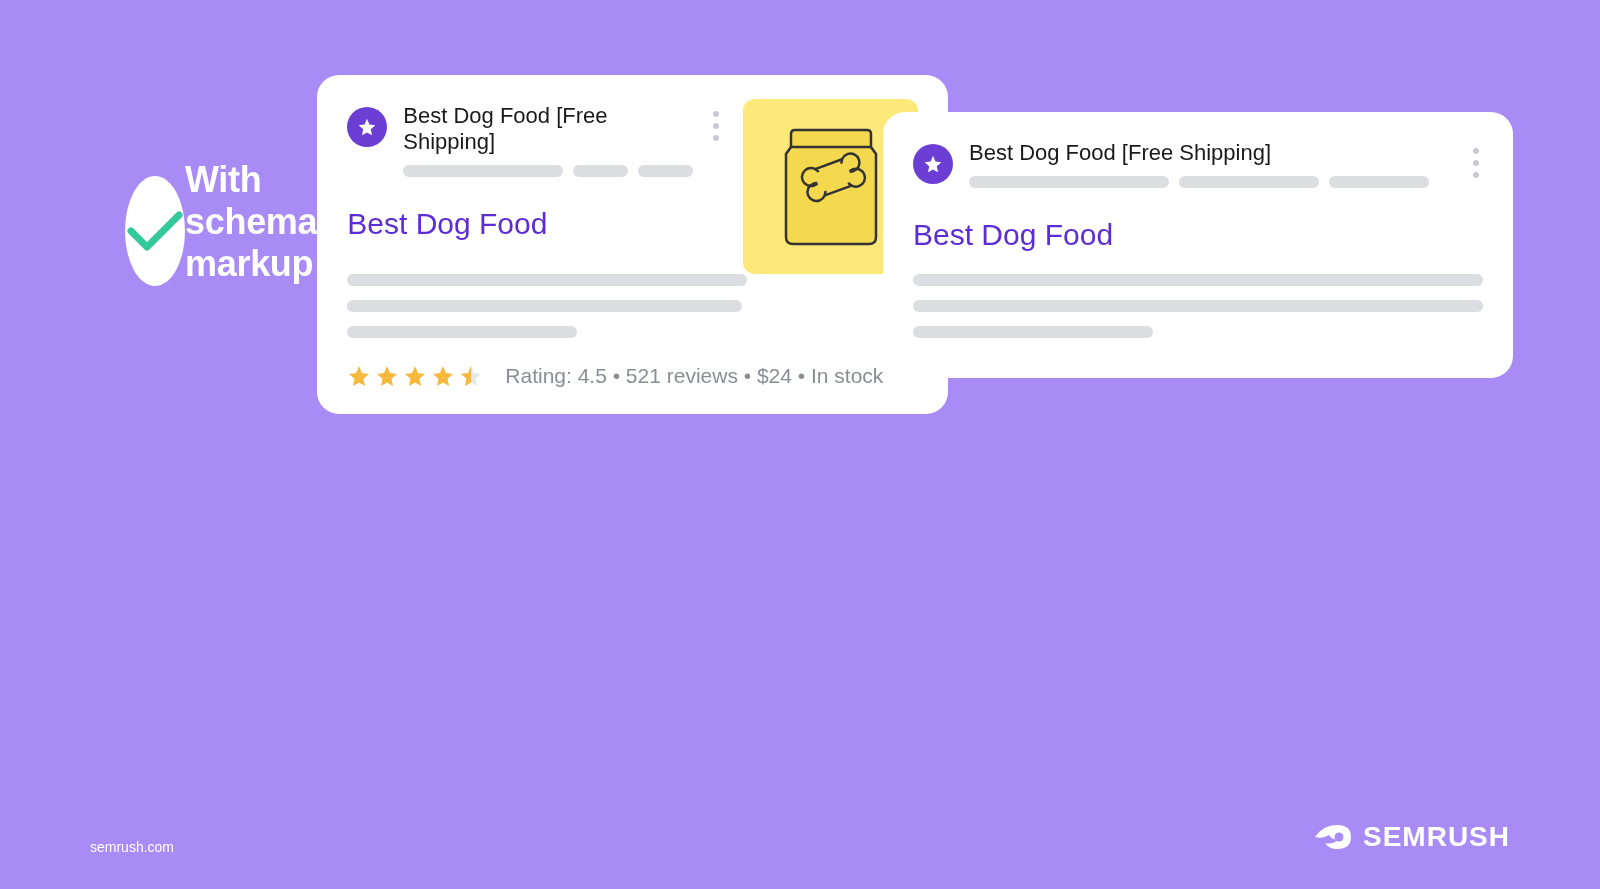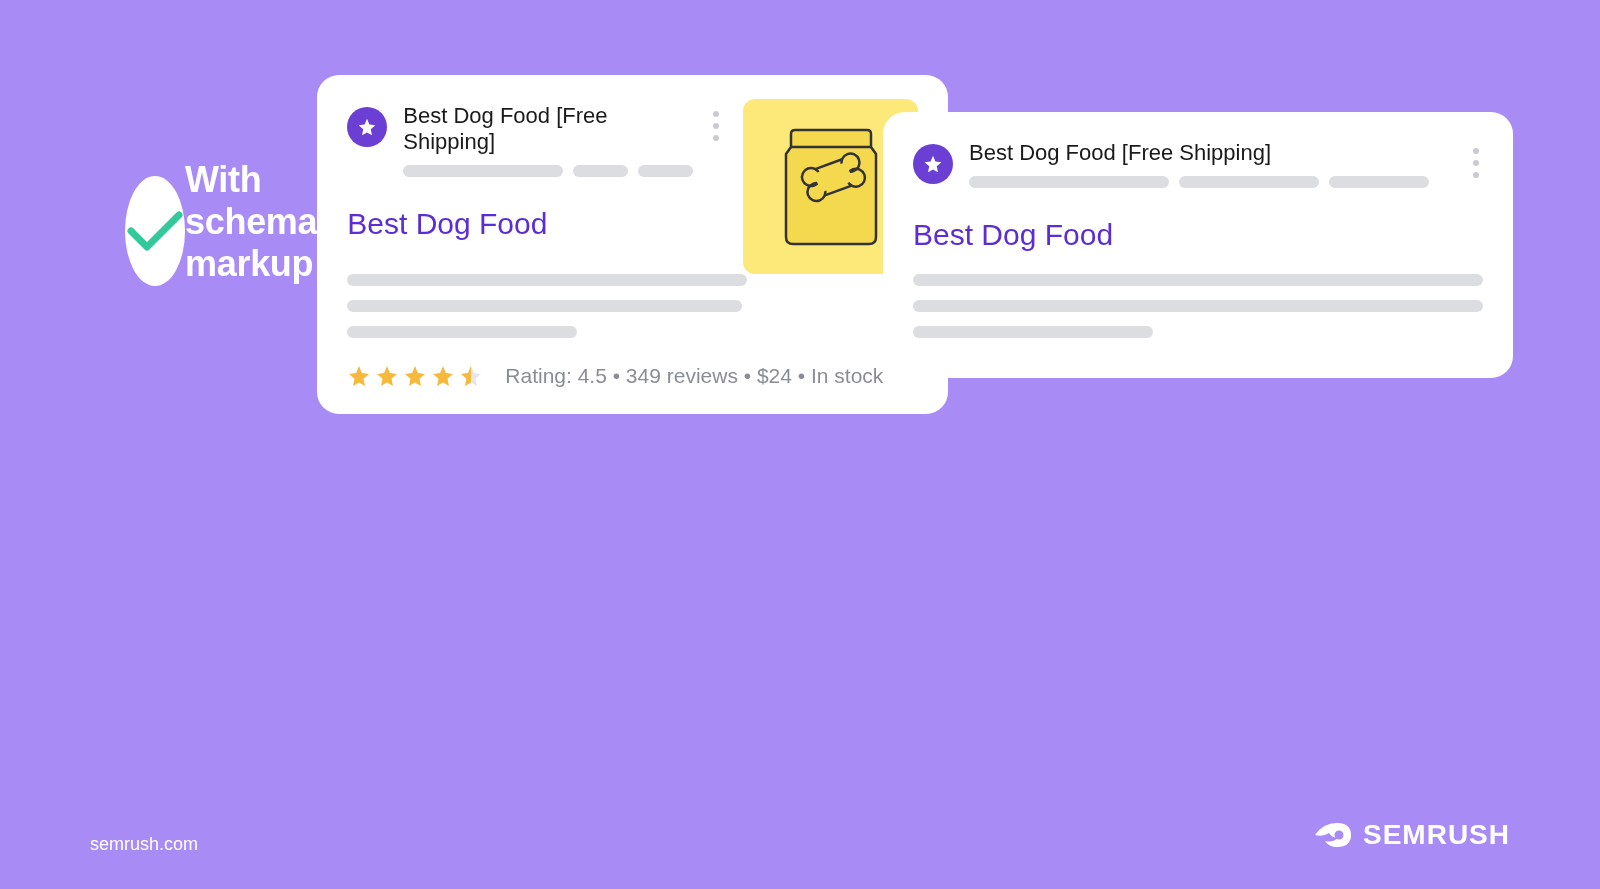--- a/index.html
+++ b/index.html
@@ -142,21 +142,21 @@
     bottom: 34px;
     left: 0;
     right: 0;
     display: flex;
     justify-content: space-between;
     align-items: center;
     padding: 0 90px;
   }
   .footer-url {
     color: #fff;
-    font-size: 18px;
+    font-size: 14px;
     font-weight: 400;
     margin-top: 20px;
   }
   .brand {
     display: flex;
     align-items: center;
     gap: 10px;
     color: #fff;
   }
   .brand-text {
@@ -235,21 +235,21 @@
               <path d="M12 2l2.9 6.9L22 10l-5.5 4.8L18 22l-6-3.5L6 22l1.5-7.2L2 10l7.1-1.1z" fill="#f6b93b"></path>
             </svg>
           <svg width="24" height="24" viewBox="0 0 24 24">
               <path d="M12 2l2.9 6.9L22 10l-5.5 4.8L18 22l-6-3.5L6 22l1.5-7.2L2 10l7.1-1.1z" fill="#f6b93b"></path>
             </svg>
           <svg width="24" height="24" viewBox="0 0 24 24">
             <path d="M12 2l2.9 6.9L22 10l-5.5 4.8L18 22l-6-3.5L6 22l1.5-7.2L2 10l7.1-1.1z" fill="#e5e6ea"></path>
             <path d="M12 2 L12 18.5 L6 22l1.5-7.2L2 10l7.1-1.1z" fill="#f6b93b"></path>
           </svg>
         </div>
-        <div class="rating-text">Rating: 4.5 • 349 reviews • $24 • In stock</div>
+        <div class="rating-text">Rating: 4.5 • 521 reviews • $24 • In stock</div>
       </div>
     </div>
   </div>
 
   <div class="col">
     <div class="badge-circle">
       <svg width="48" height="48" viewBox="0 0 48 48">
         <path d="M8 8 L40 40 M40 8 L8 40" stroke="#eb3340" stroke-width="7" stroke-linecap="round"></path>
       </svg>
     </div>

